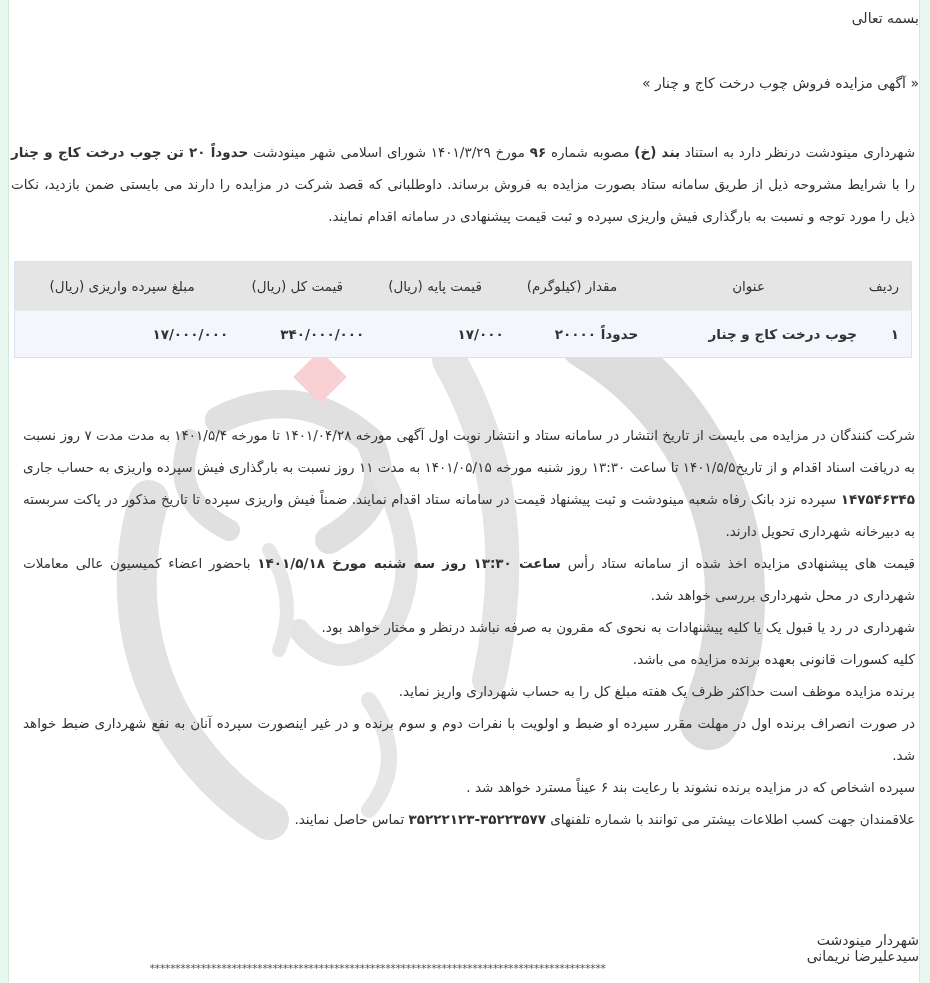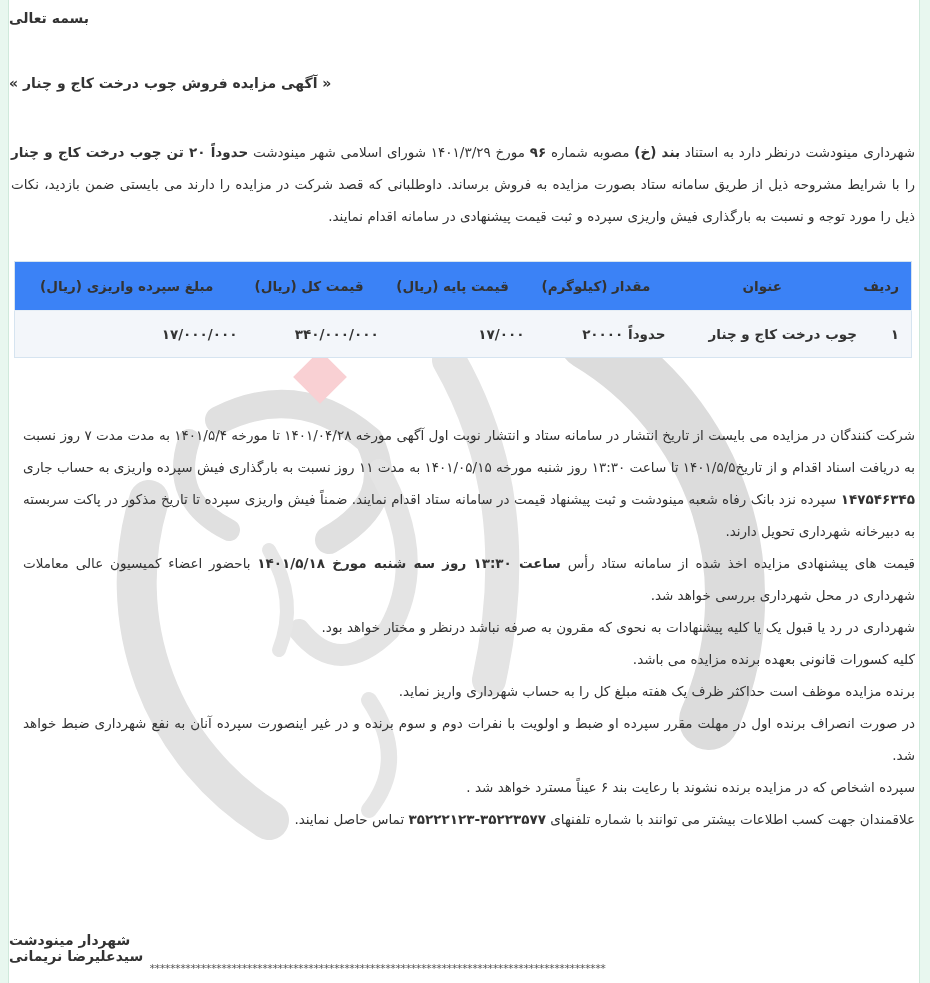--- a/index.html
+++ b/index.html
@@ -10,35 +10,35 @@
     color:#333;
   }
   .page {
     position:absolute; left:8px; top:0; width:910px; height:983px;
     background:#fff;
     border-left:1px solid #cfe9db; border-right:1px solid #cfe9db;
     overflow:hidden;
   }
   .watermark { position:absolute; left:60px; top:300px; width:700px; height:560px; pointer-events:none; z-index:0; }
   .content { position:relative; z-index:1; direction:rtl; }
-  .center { text-align:left; font-weight:bold; font-size:14px; color:#333; }
+  .center { text-align:right; font-weight:normal; font-size:14px; color:#333; }
   .heading1 { position:absolute; left:0; right:0; top:10px; }
   .heading2 { position:absolute; left:0; right:0; top:75px; }
   .intro {
     position:absolute; right:4px; left:2px; top:136px;
     font-size:13.5px; line-height:32px; text-align:justify;
   }
   .intro b { font-weight:bold; }
   table.lots {
     position:absolute; left:5px; top:261px; width:898px;
     border-collapse:collapse; border:1px solid #d6e4f0;
     font-size:13.5px; direction:rtl;
   }
   table.lots th {
-    height:46px; font-weight:bold; color:#333; text-align:center; background:#3b82f6;
+    height:46px; font-weight:normal; color:#333; text-align:center; background:#e5e5e5;
     border-bottom:1px solid #e6eef5;
   }
   table.lots td { height:44px; text-align:right; background:#f3f6fa; color:#333; font-weight:bold; }
   table.lots th:first-child, table.lots td:first-child { text-align:right; padding-right:12px; width:40px; }
   .terms {
     position:absolute; right:4px; left:14px; top:419px;
     font-size:13.5px; line-height:32px; text-align:justify;
   }
   .terms p { margin:0; }
   .sign1 { position:absolute; left:0; right:0; top:948px; }

